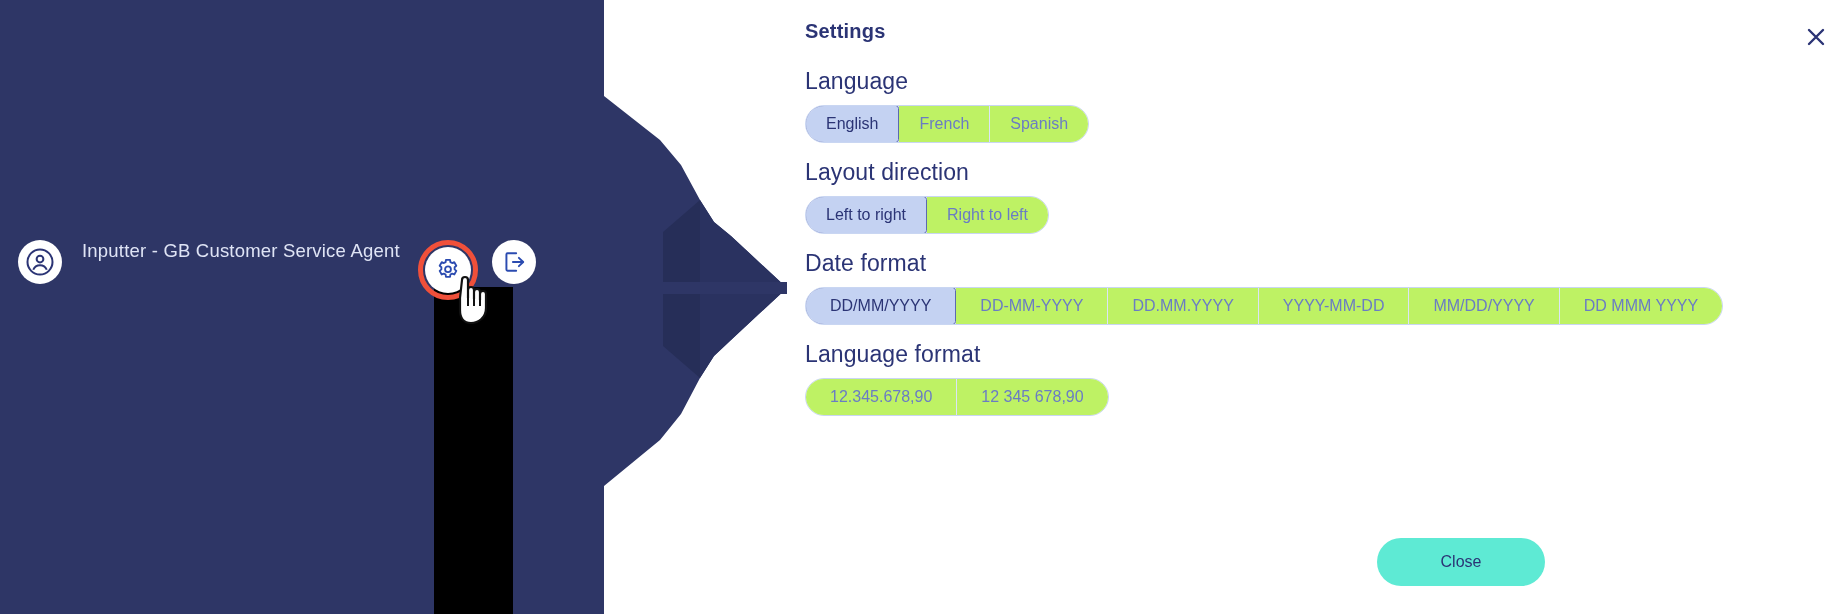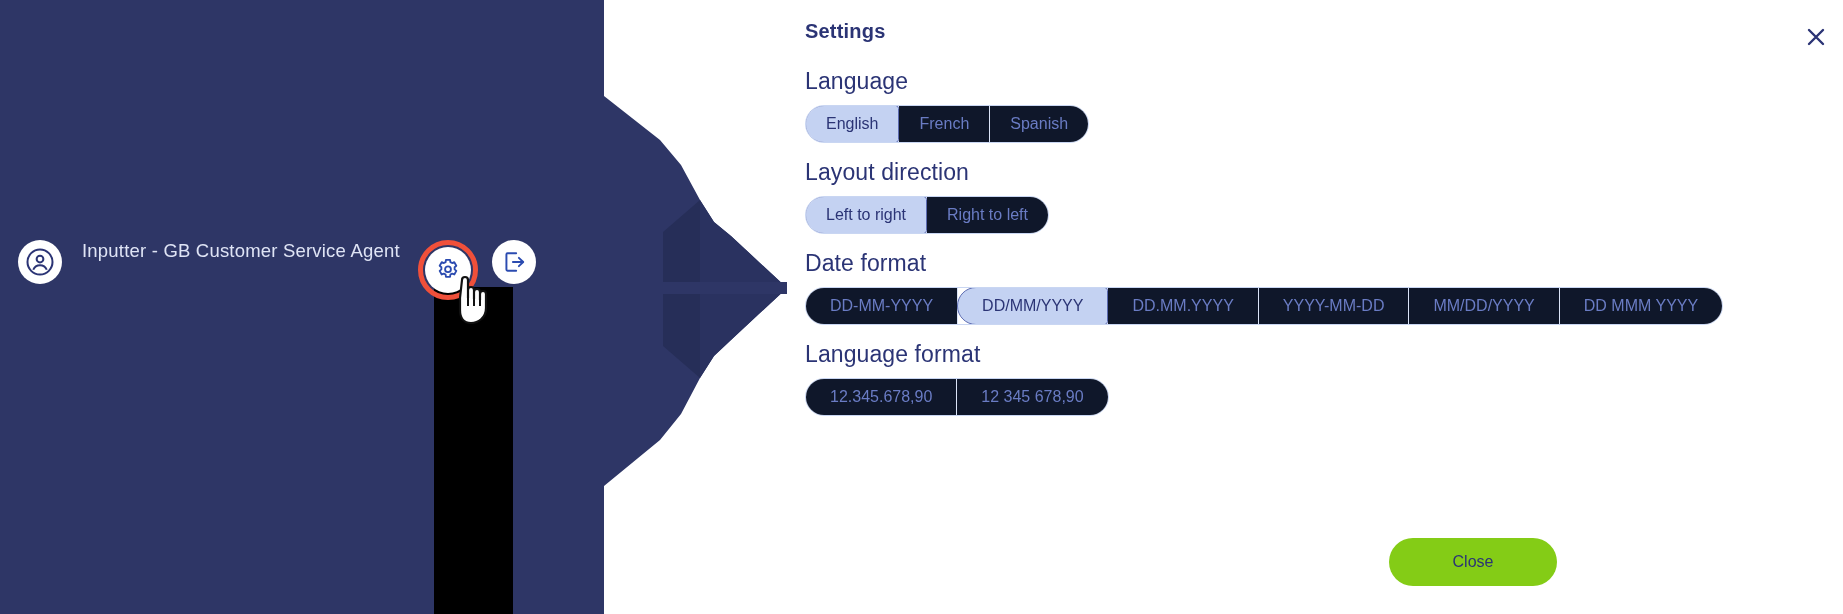--- a/index.html
+++ b/index.html
@@ -119,45 +119,45 @@
     background: #ffffff;
     height: 38px;
   }
   .seg {
     display: flex;
     align-items: center;
     justify-content: center;
     padding: 0 20px;
     font-size: 16px;
     color: #6a7cc4;
-    background: #0f172a;
+    background: #bef264;
     border-right: 1px solid #dbe4f7;
     white-space: nowrap;
     cursor: pointer;
     height: 100%;
   }
   .seg:last-child { border-right: none; }
   .seg.selected {
     background: #c4d2f2;
     color: #2b3475;
     border: 1px solid #5b6ab0;
     border-radius: 22px 4px 4px 22px;
     margin: -1px 0 -1px -1px;
     height: calc(100% + 2px);
   }
 
   .seg.wide { padding: 0 24px; }
 
   
   .close-btn {
     position: absolute;
-    left: 584px; top: 538px;
+    left: 572px; top: 538px;
     width: 168px; height: 48px;
     border-radius: 24px;
-    background: #84cc16;
+    background: #5eead4;
     color: #2b3475;
     font-size: 16px;
     border: none;
     cursor: pointer;
     font-family: "Liberation Sans", sans-serif;
   }
 </style>
 </head>
 <body>
 
@@ -234,22 +234,22 @@
       <span class="field-label">Layout direction</span>
       <div class="segmented">
         <div class="seg selected">Left to right</div>
         <div class="seg">Right to left</div>
       </div>
     </div>
 
     <div class="field-group" style="top:250px;">
       <span class="field-label">Date format</span>
       <div class="segmented">
+        <div class="seg selected wide">DD/MM/YYYY</div>
         <div class="seg wide">DD-MM-YYYY</div>
-        <div class="seg selected wide">DD/MM/YYYY</div>
         <div class="seg wide">DD.MM.YYYY</div>
         <div class="seg wide">YYYY-MM-DD</div>
         <div class="seg wide">MM/DD/YYYY</div>
         <div class="seg wide">DD MMM YYYY</div>
       </div>
     </div>
 
     <div class="field-group" style="top:341px;">
       <span class="field-label">Language format</span>
       <div class="segmented">

